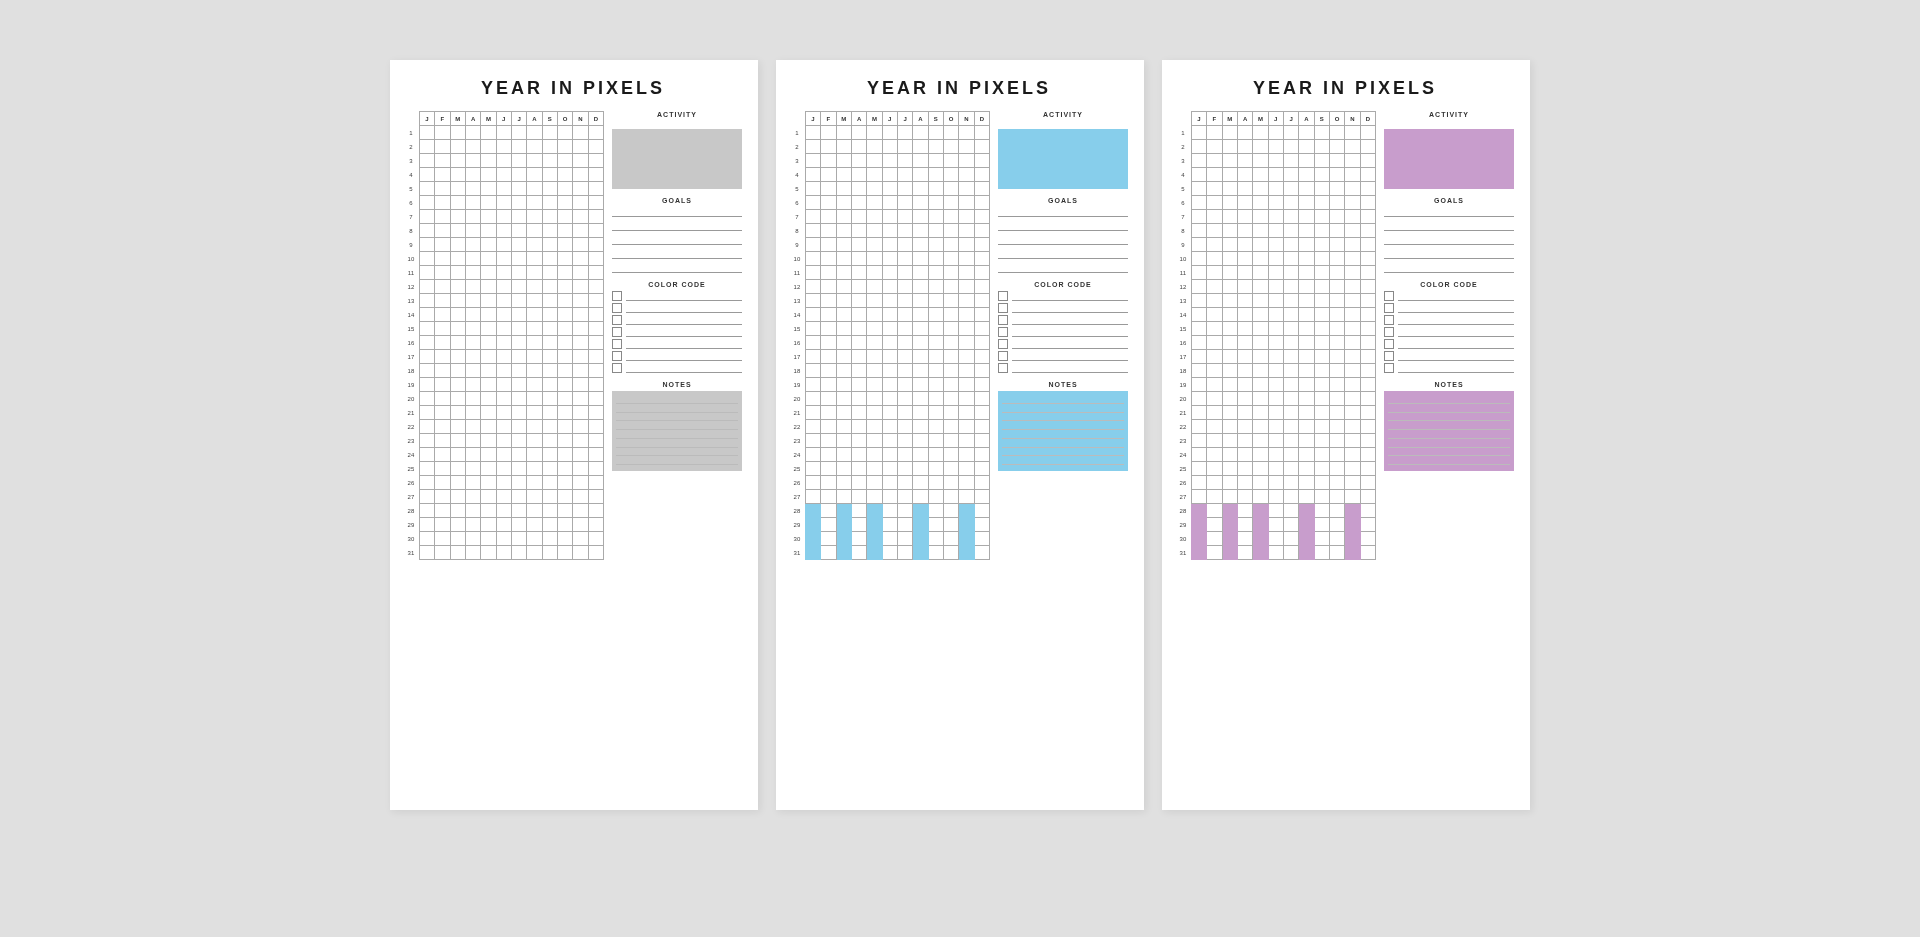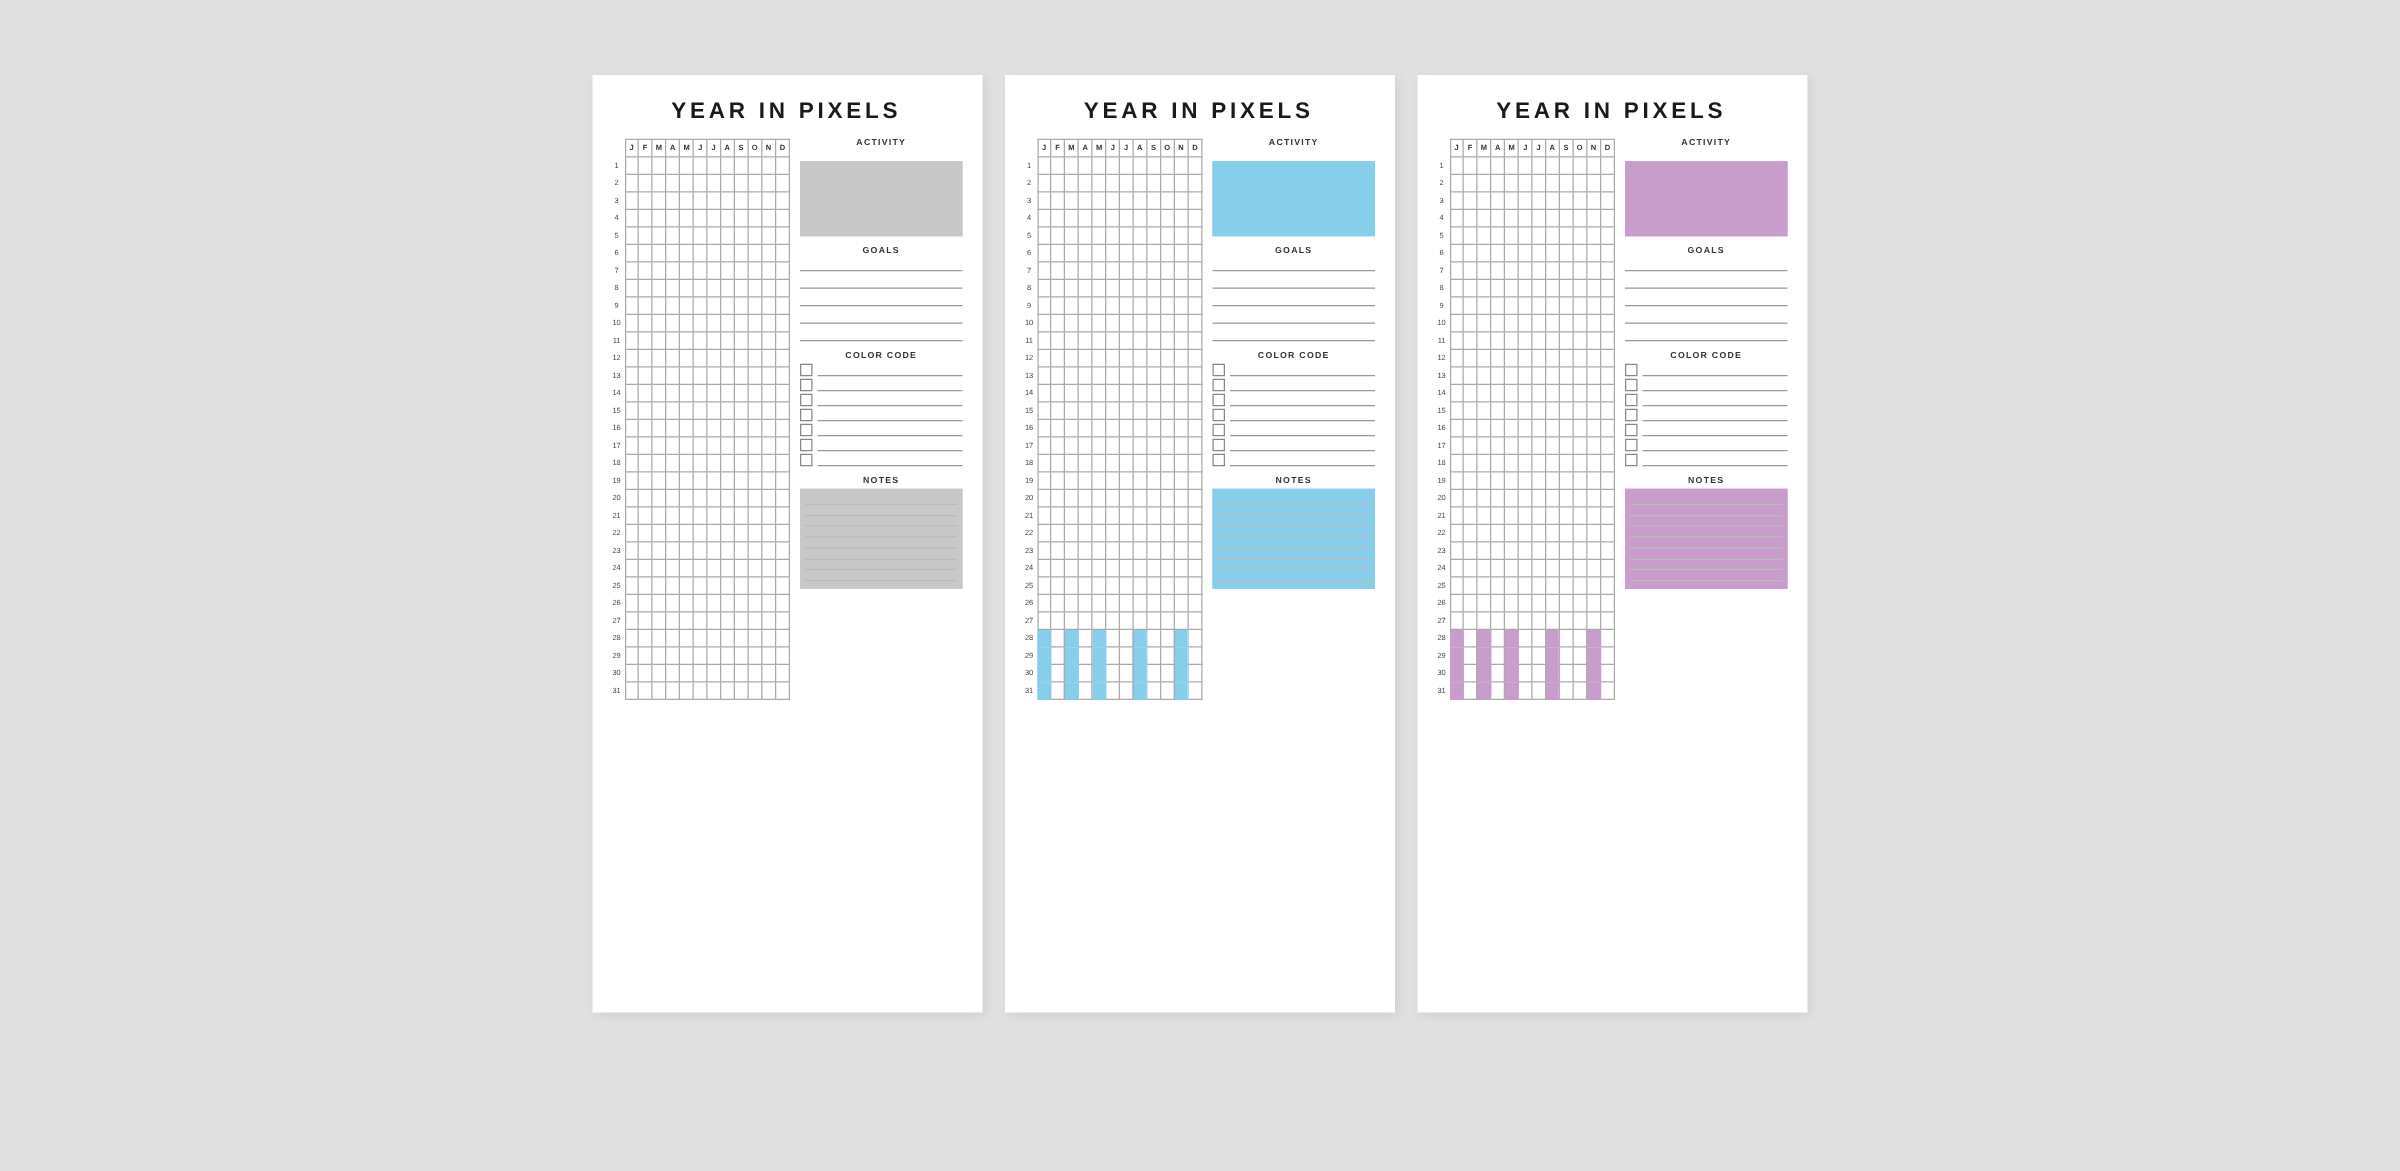--- a/index.html
+++ b/index.html
@@ -21,21 +21,21 @@
       font-family: 'Arial Black', Arial, sans-serif;
     }
     .cards-container {
       display: flex;
       gap: 18px;
       justify-content: center;
       align-items: flex-start;
     }
     .card {
       background: #fff;
-      width: 312px;
+      width: 368px;
       min-height: 750px;
       padding: 18px 16px 16px 14px;
       box-shadow: 2px 2px 8px rgba(0,0,0,0.08);
       display: flex;
       flex-direction: column;
       align-items: center;
     }
     .card-title {
       font-size: 18px;
       font-weight: 900;

